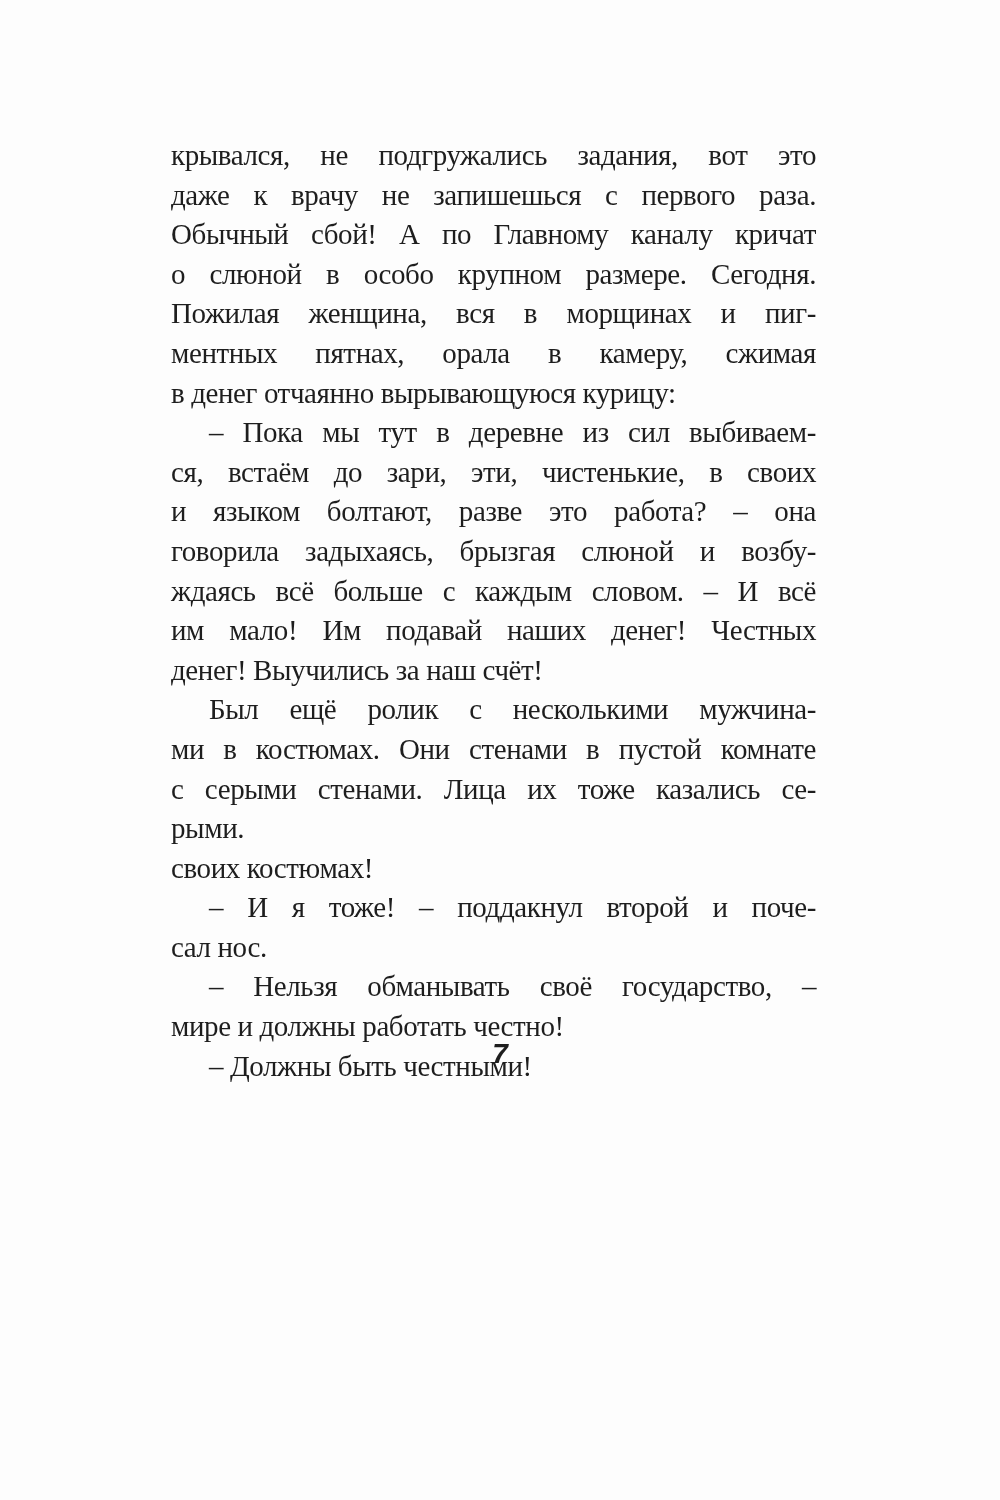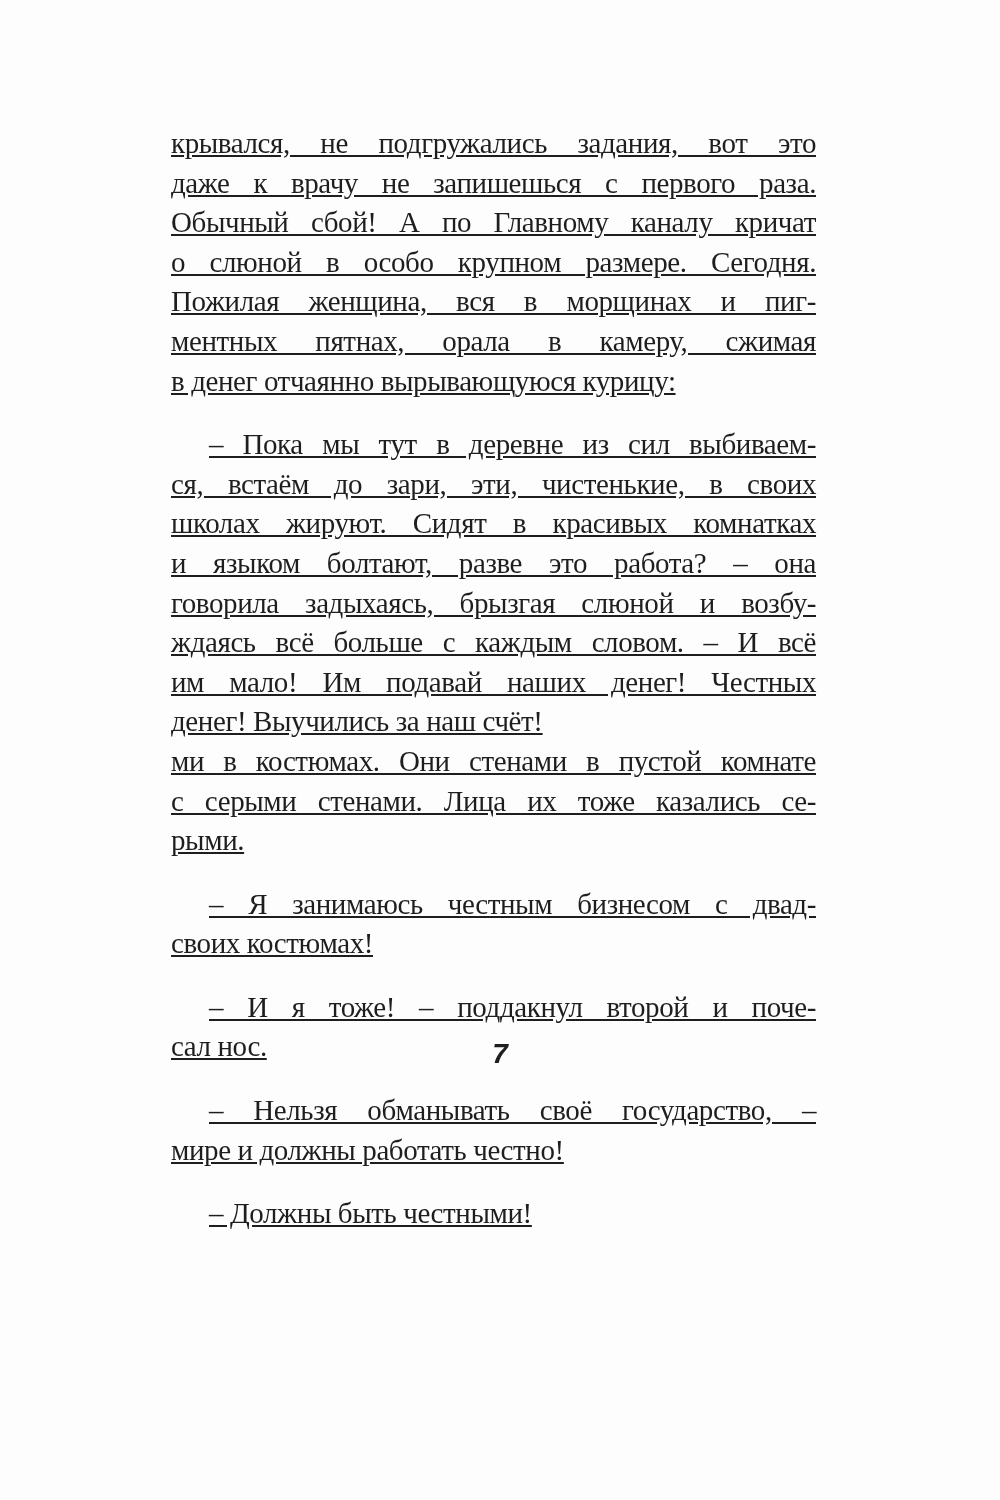--- a/index.html
+++ b/index.html
@@ -1,58 +1,57 @@
 <!DOCTYPE html>
 <html><head>
 <meta charset="utf-8">
 <style>
   html, body { margin:0; padding:0; }
   body {
     width:1000px; height:1500px; background:#fdfdfd; position:relative; overflow:hidden;
     font-family: "Liberation Serif", "DejaVu Serif", serif; color:#1e1e1e;
   }
   .page-text {
-    position:absolute; left:171px; top:124px; width:645px;text-decoration:underline;
+    position:absolute; left:171px; top:136px; width:645px;
   }
   .line {
     height:39.6px; line-height:39.6px; font-size:29px; white-space:nowrap;
     text-align:justify; text-align-last:justify; letter-spacing:-0.4px;
     transform-origin:left center;
   }
   .line.last { text-align-last:left; }
-  .line.indent { padding-left:38px;margin-top:24px; }
+  .line.indent { padding-left:38px; }
   .page-number {
     position:absolute; left:0; width:1000px; top:1038px; text-align:center;
     font-family:"Liberation Sans", "DejaVu Sans", sans-serif; font-weight:bold; font-style:italic;
     font-size:28px; color:#1e1e1e;
   }
 </style>
 </head>
 <body>
 
 <div class="page-text" id="page-text">
     <div class="line">крывался, не подгружались задания, вот это</div>
     <div class="line">даже к врачу не запишешься с первого раза.</div>
     <div class="line">Обычный сбой! А по Главному каналу кричат</div>
     <div class="line">о слюной в особо крупном размере. Сегодня.</div>
     <div class="line">Пожилая женщина, вся в морщинах и пиг-</div>
     <div class="line">ментных пятнах, орала в камеру, сжимая</div>
     <div class="line last">в денег отчаянно вырывающуюся курицу:</div>
     <div class="line indent">– Пока мы тут в деревне из сил выбиваем-</div>
     <div class="line">ся, встаём до зари, эти, чистенькие, в своих</div>
-    <div class="line">школах жируют. Сидят в красивых комнатках</div>
     <div class="line">и языком болтают, разве это работа? – она</div>
     <div class="line">говорила задыхаясь, брызгая слюной и возбу-</div>
     <div class="line">ждаясь всё больше с каждым словом. – И всё</div>
     <div class="line">им мало! Им подавай наших денег! Честных</div>
     <div class="line last">денег! Выучились за наш счёт!</div>
+    <div class="line indent">Был ещё ролик с несколькими мужчина-</div>
     <div class="line">ми в костюмах. Они стенами в пустой комнате</div>
     <div class="line">с серыми стенами. Лица их тоже казались се-</div>
     <div class="line last">рыми.</div>
-    <div class="line indent">– Я занимаюсь честным бизнесом с двад-</div>
     <div class="line last">своих костюмах!</div>
     <div class="line indent">– И я тоже! – поддакнул второй и поче-</div>
     <div class="line last">сал нос.</div>
     <div class="line indent">– Нельзя обманывать своё государство, –</div>
     <div class="line last">мире и должны работать честно!</div>
     <div class="line indent last">– Должны быть честными!</div>
   </div>
 <div class="page-number">7</div>
 
 </body></html>

